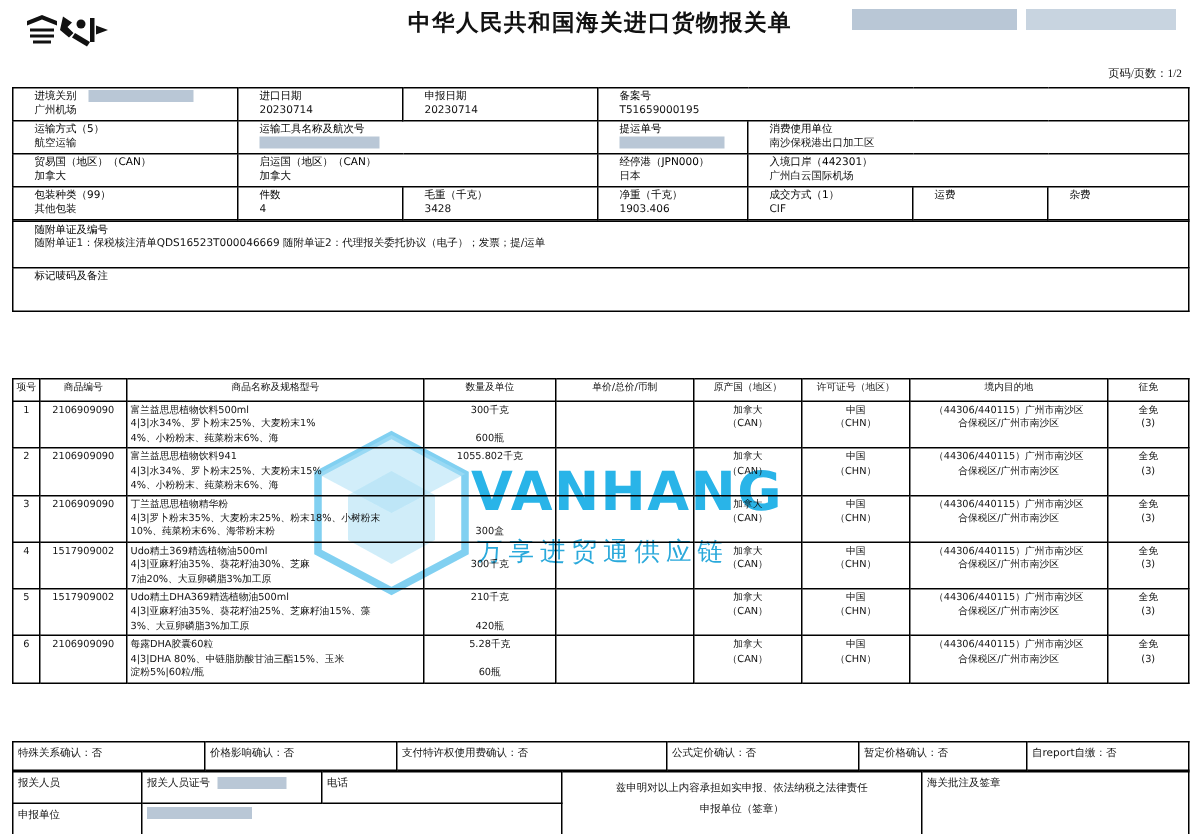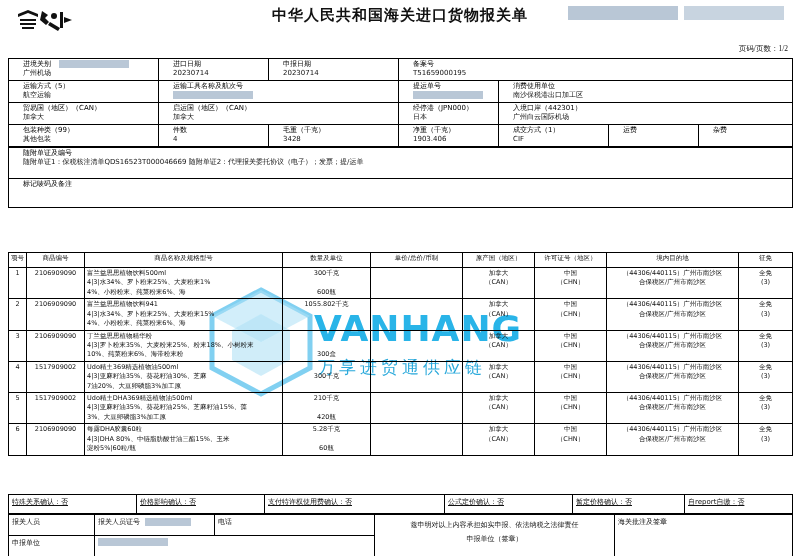--- a/index.html
+++ b/index.html
@@ -508,21 +508,21 @@
           </td>
           <td class="c">
             <div class="gline">全免</div>
             <div class="gline">(3)</div>
             <div class="gline">&nbsp;</div>
           </td>
         </tr>
       </tbody>
   </table>
 
-  <table class="foot" style="top:494px;text-decoration:underline;">
+  <table class="foot" style="top:494px;">
     <colgroup>
       <col style="width:128px">
         <col style="width:128px">
         <col style="width:180px">
       <col style="width:128px">
         <col style="width:112px">
         <col style="width:108px">
     </colgroup>
     <tbody>
         <tr>

